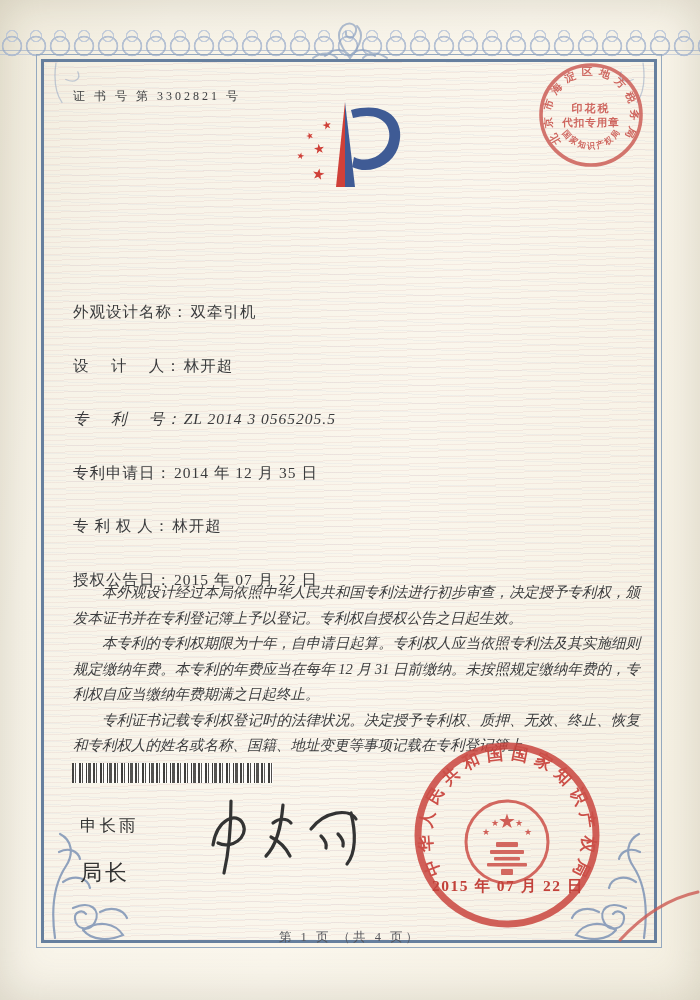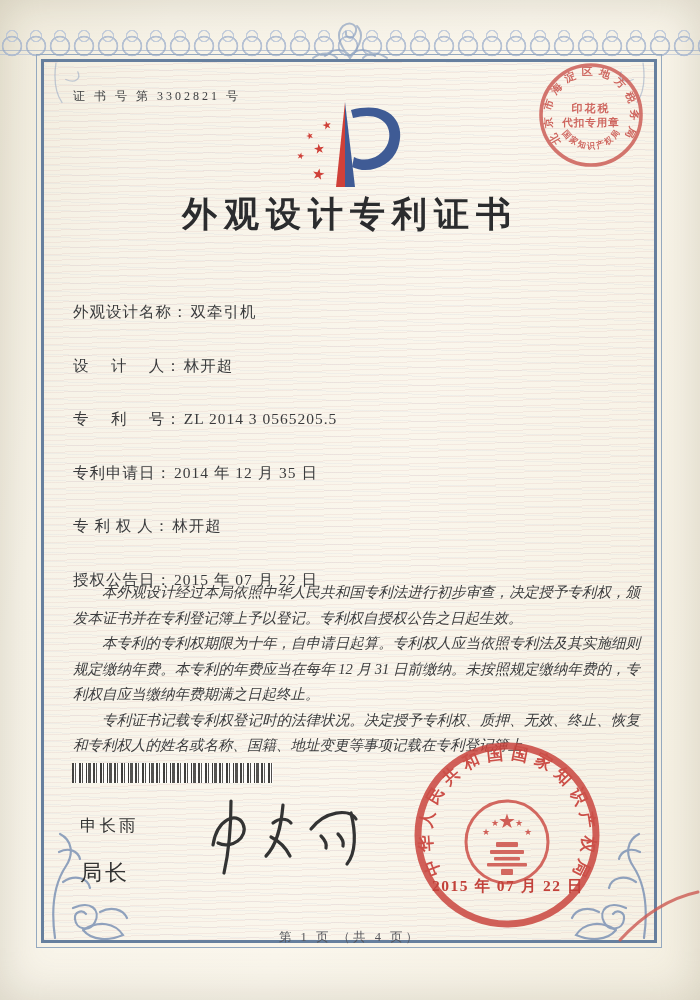--- a/index.html
+++ b/index.html
@@ -52,21 +52,21 @@
   .logo{ position:absolute; left:281px; top:96px; width:142px; height:96px; }
   .title{
     position:absolute; left:0; top:191px; width:100%;
     text-align:center; font-size:35px; font-weight:700;
     letter-spacing:7px; color:#2b2c2e;
   }
   .fields{ position:absolute; left:73px; top:0; width:560px; }
   .field-row{ position:absolute; left:0; white-space:nowrap; font-size:15.5px; color:#3a3b3d; letter-spacing:1px;margin-top:14px; }
   .field-row:nth-of-type(1){ top:288px; }
   .field-row:nth-of-type(2){ top:342px; }
-  .field-row:nth-of-type(3){ top:395px; }
+  .field-row:nth-of-type(3){ top:395px;font-style:italic; }
   .field-row:nth-of-type(4){ top:449px; }
   .field-row:nth-of-type(5){ top:502px; }
   .field-row:nth-of-type(6){ top:556px; }
   .field-label{ display:inline-block; }
   .field-value{ display:inline-block; margin-left:2px; }
 
   .body-text{
     position:absolute; left:73px; top:580px; width:567px;
     font-size:14.5px; line-height:25.5px; color:#3b3c3e;
     text-align:justify;
@@ -180,21 +180,20 @@
 
     <g fill="#cf4038" font-family="'DejaVu Sans',sans-serif">
       <text x="42" y="34" font-size="11" transform="rotate(-14 42 34)">★</text>
       <text x="26" y="44" font-size="9" transform="rotate(-20 26 44)">★</text>
       <text x="15" y="62" font-size="9" transform="rotate(12 15 62)">★</text>
       <text x="33" y="58" font-size="13" transform="rotate(-8 33 58)">★</text>
       <text x="30" y="82" font-size="15" transform="rotate(10 30 82)">★</text>
     </g>
   </svg>
 
-  <div class="title">外观设计专利证书</div>
 
   <div class="fields">
     <div class="field-row">
       <span class="field-label">外观设计名称：</span><span class="field-value">双牵引机</span>
     </div>
     <div class="field-row">
       <span class="field-label">设　 计 　人：</span><span class="field-value">林开超</span>
     </div>
     <div class="field-row">
       <span class="field-label">专　 利 　号：</span><span class="field-value">ZL 2014 3 0565205.5</span>

